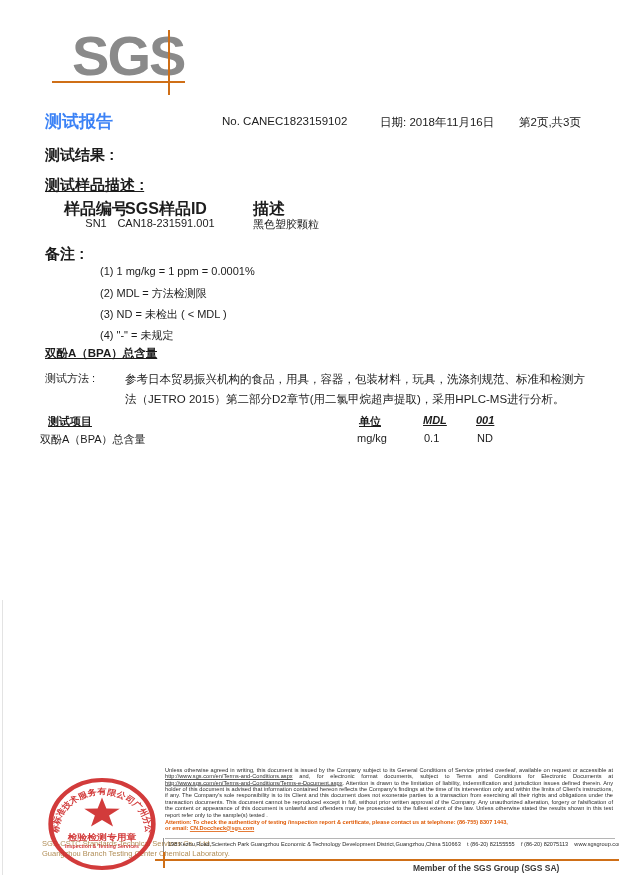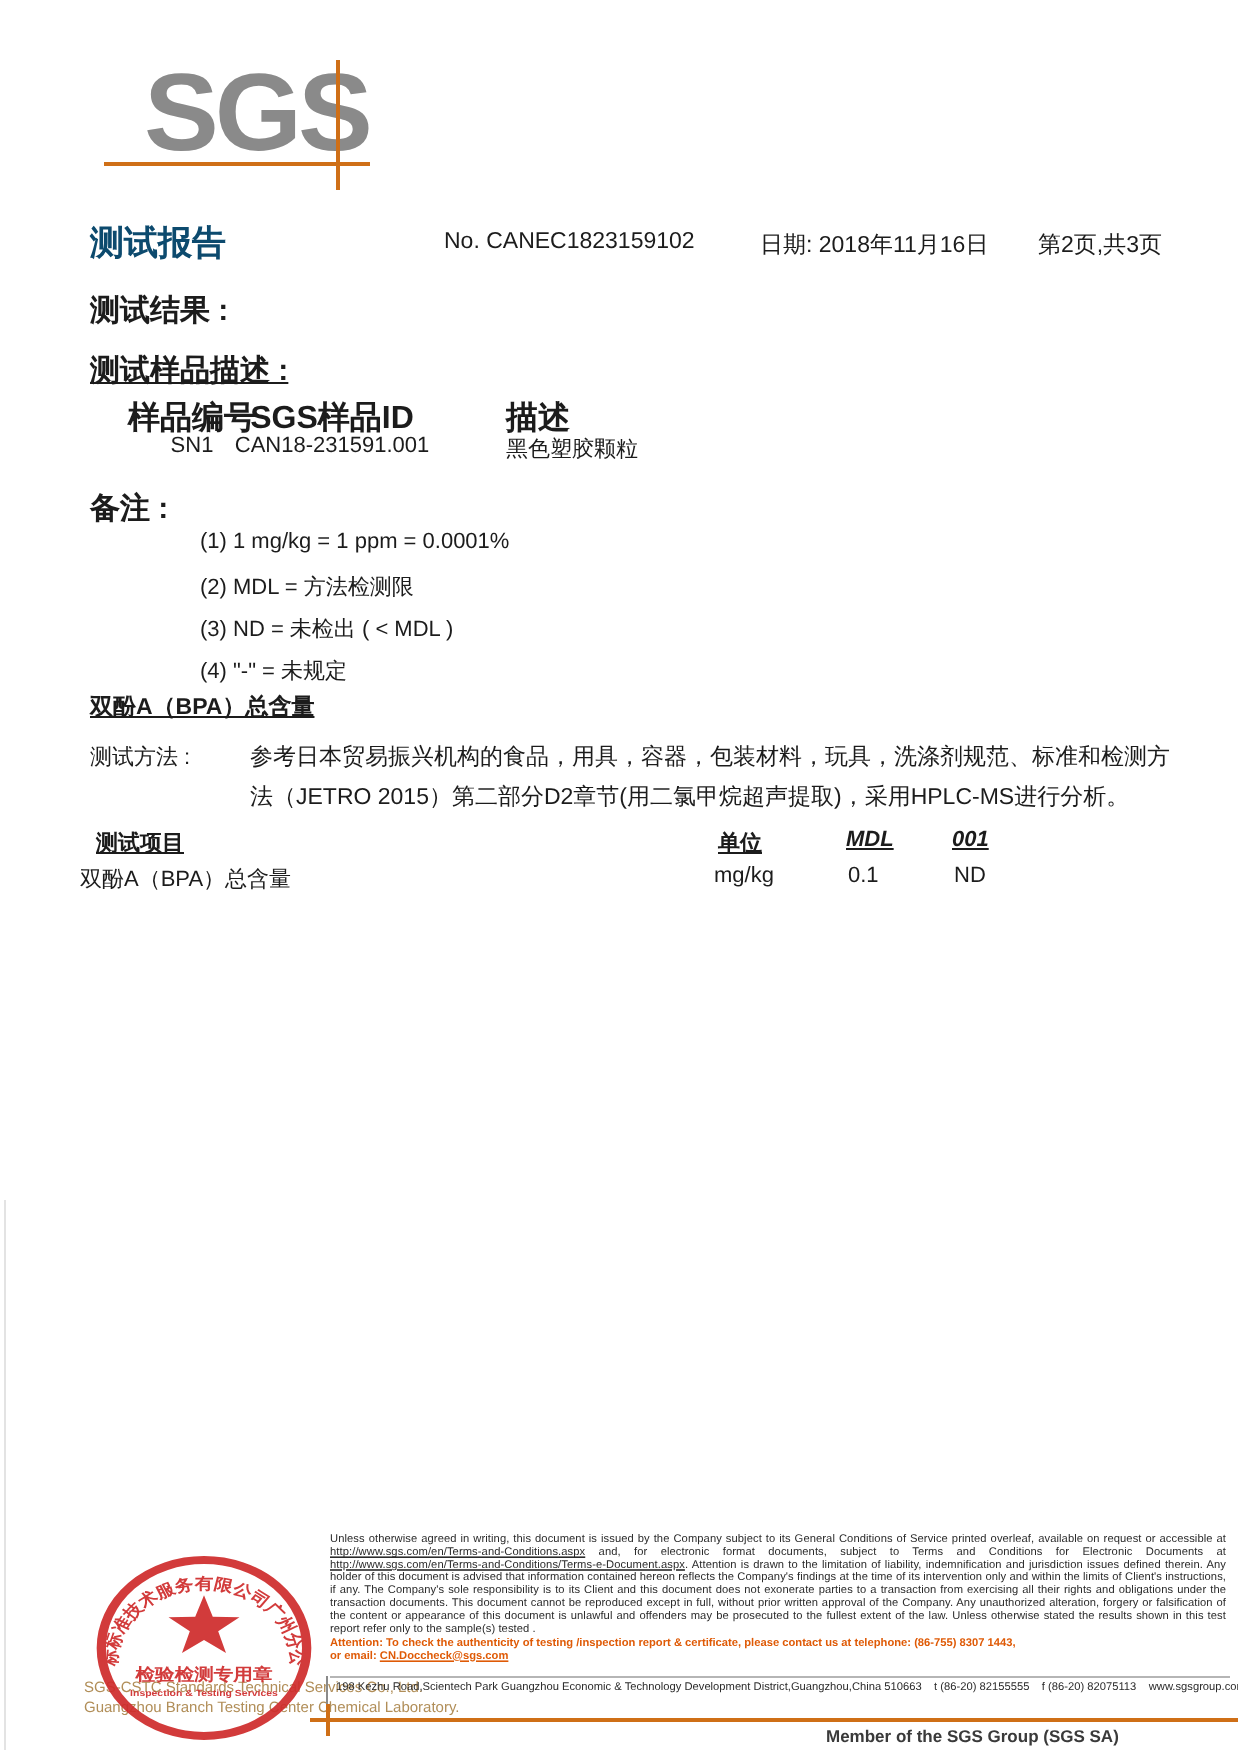--- a/index.html
+++ b/index.html
@@ -9,21 +9,21 @@
 
   .abs { position:absolute; }
 
   
   .logo-text { left:72px; top:24px; font-size:55px; font-weight:700; color:#8a8a8a;
                letter-spacing:-2px; transform:scaleX(1.02); transform-origin:left top; }
   .logo-hline { left:52px; top:81px; width:133px; height:1.5px; background:#cf6f17; }
   .logo-vline { left:168px; top:30px; width:1.5px; height:65px; background:#cf6f17; }
 
   
-  .doc-title { left:45px; top:110px; font-size:17px; font-weight:700; color:#0c4a6e; }
+  .doc-title { left:45px; top:110px; font-size:17px; font-weight:700; color:#3b82f6; }
   .report-no { left:222px; top:115px; font-size:11.5px; }
   .doc-date  { left:380px; top:115px; font-size:11.5px; }
   .doc-page  { left:519px; top:115px; font-size:11.5px; }
 
   .lbl-bold { font-size:15px; font-weight:700; }
   .u { text-decoration:underline; }
 
   .test-results-lbl { left:45px; top:146px; }
   .sample-desc-lbl  { left:45px; top:176px; }
 

